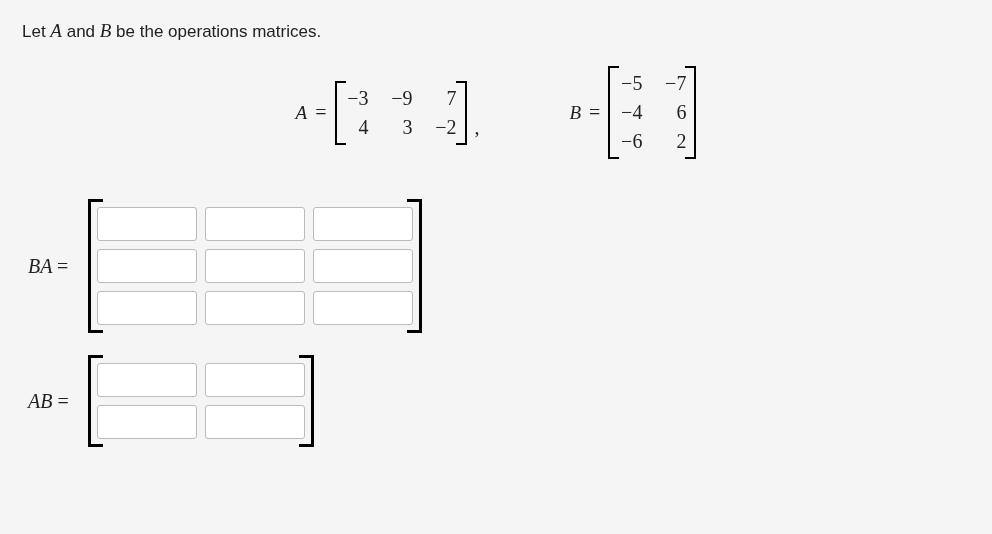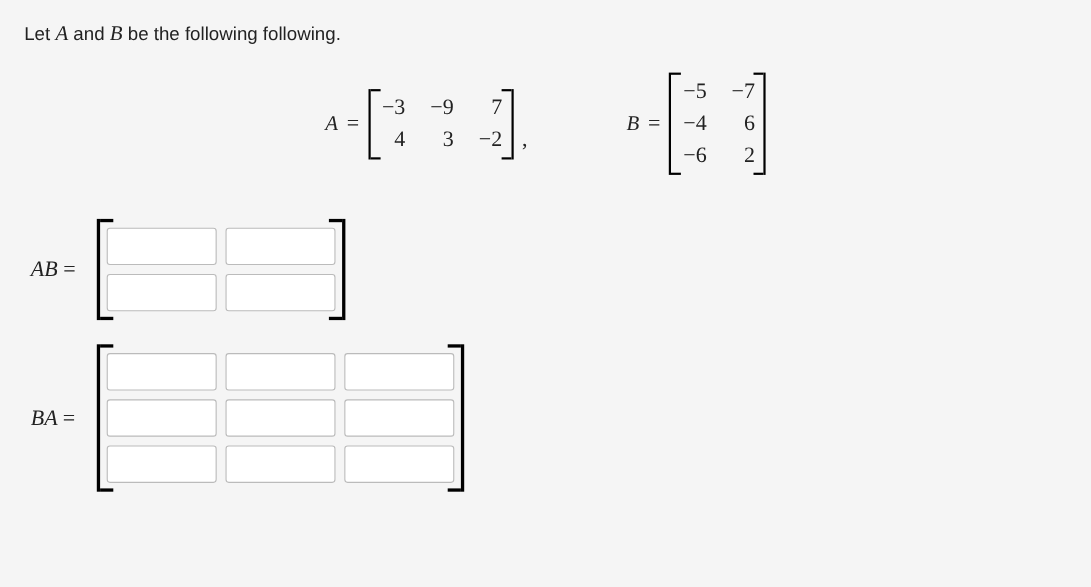--- a/index.html
+++ b/index.html
@@ -96,21 +96,21 @@
     padding: 4px 8px;
     font-size: 15px;
   }
   .comma { font-family: "Times New Roman", serif; font-size: 20px; align-self: flex-end; padding-bottom: 6px; }
 </style>
 </head>
 <body>
 
 <div class="page">
   <div class="intro">
-    <span>Let </span><span class="ivar">A</span><span> and </span><span class="ivar">B</span><span> be the following following.</span>
+    <span>Let </span><span class="ivar">A</span><span> and </span><span class="ivar">B</span><span> be the operations matrices.</span>
   </div>
 
   <div class="matrices-row">
     <div class="mx-expr">
       <span class="ivar">A</span>
       <span class="eq">=</span>
       <span class="bracket-wrap">
         <span class="br br-l"></span>
         <span class="mx-body mx-a">
           <span class="cell">−3</span>
@@ -139,49 +139,49 @@
           <span class="cell">2</span>
         </span>
         <span class="br br-r"></span>
       </span>
     </div>
   </div>
 
 
   <div class="ans-row">
     <span class="lhs">
-      <span>AB</span>
-      <span class="lhs-eq">=</span>
-    </span>
-    <span class="bracket-wrap ans-bracket">
-      <span class="br br-l"></span>
-      <span class="ans-body ab-body">
-        <input class="inp" style="">
-        <input class="inp" style="">
-        <input class="inp" style="">
-        <input class="inp" style="">
-      </span>
-      <span class="br br-r"></span>
-    </span>
-  </div>
-
-  <div class="ans-row">
-    <span class="lhs">
       <span>BA</span>
       <span class="lhs-eq">=</span>
     </span>
     <span class="bracket-wrap ans-bracket">
       <span class="br br-l"></span>
       <span class="ans-body ba-body">
         <input class="inp" style="">
         <input class="inp" style="">
         <input class="inp" style="">
         <input class="inp" style="">
         <input class="inp" style="">
         <input class="inp" style="">
         <input class="inp" style="">
         <input class="inp" style="">
         <input class="inp" style="">
       </span>
       <span class="br br-r"></span>
     </span>
   </div>
+
+  <div class="ans-row">
+    <span class="lhs">
+      <span>AB</span>
+      <span class="lhs-eq">=</span>
+    </span>
+    <span class="bracket-wrap ans-bracket">
+      <span class="br br-l"></span>
+      <span class="ans-body ab-body">
+        <input class="inp" style="">
+        <input class="inp" style="">
+        <input class="inp" style="">
+        <input class="inp" style="">
+      </span>
+      <span class="br br-r"></span>
+    </span>
+  </div>
 </div>
 
 </body></html>

